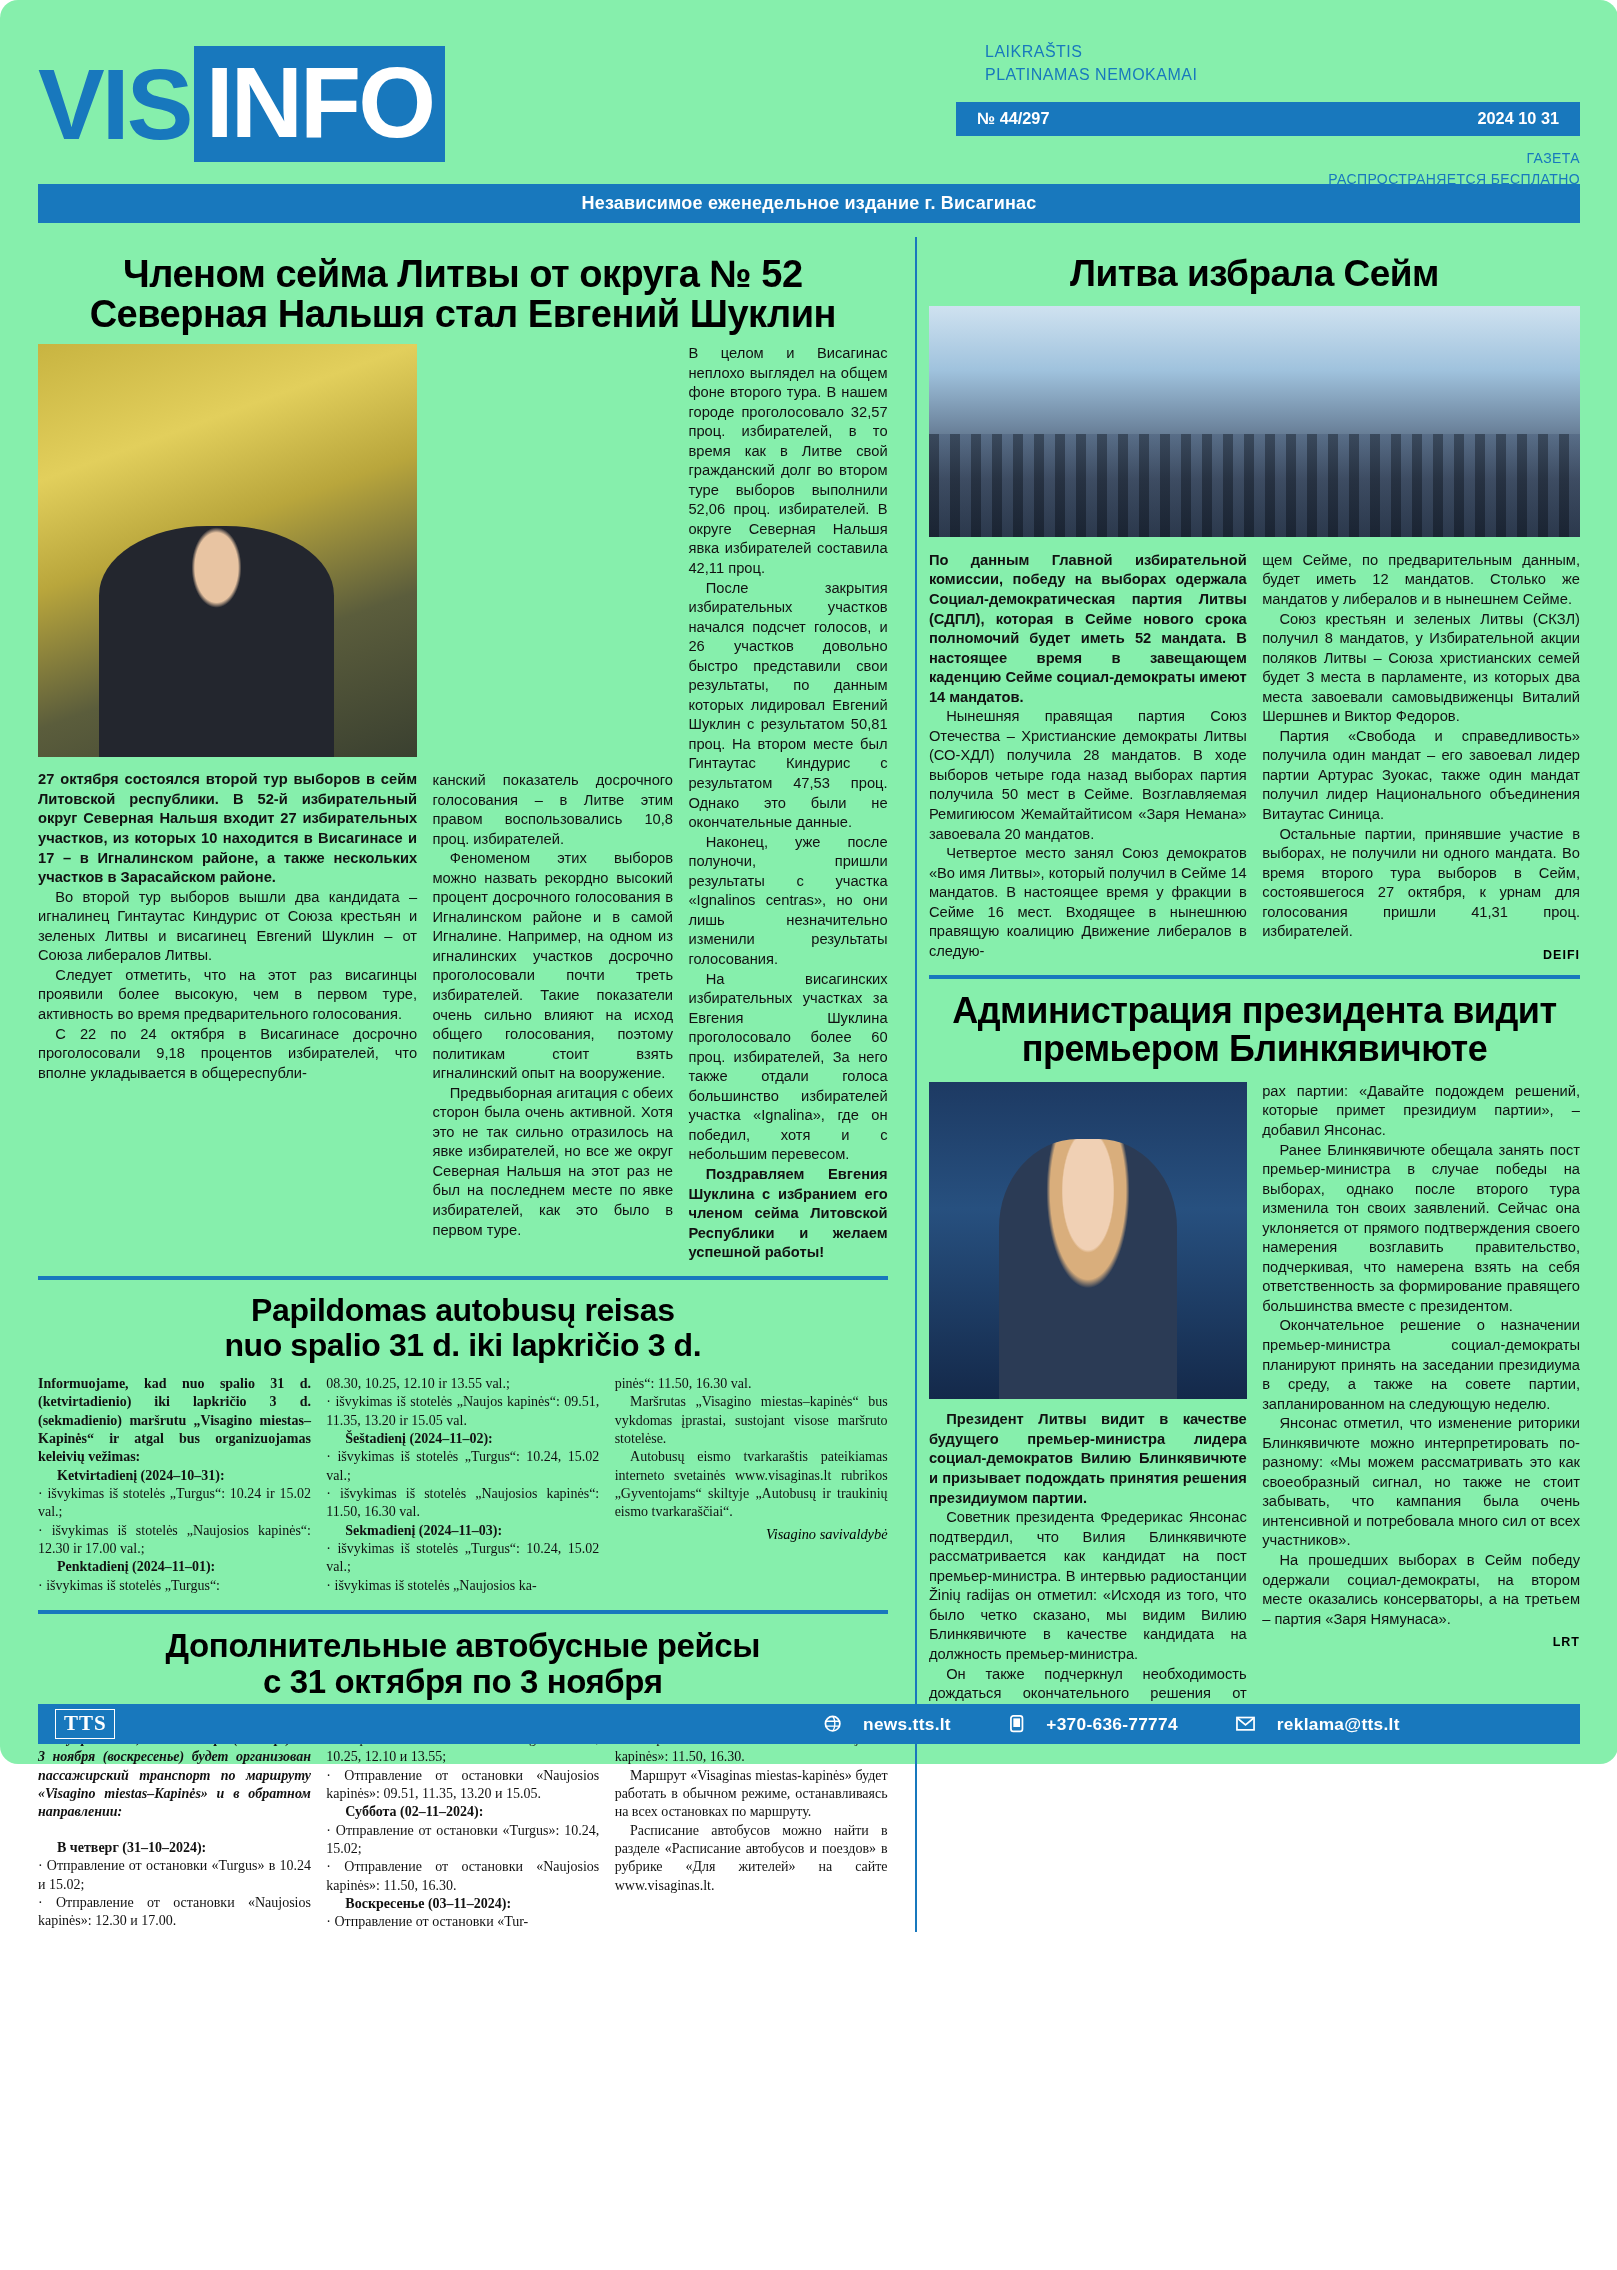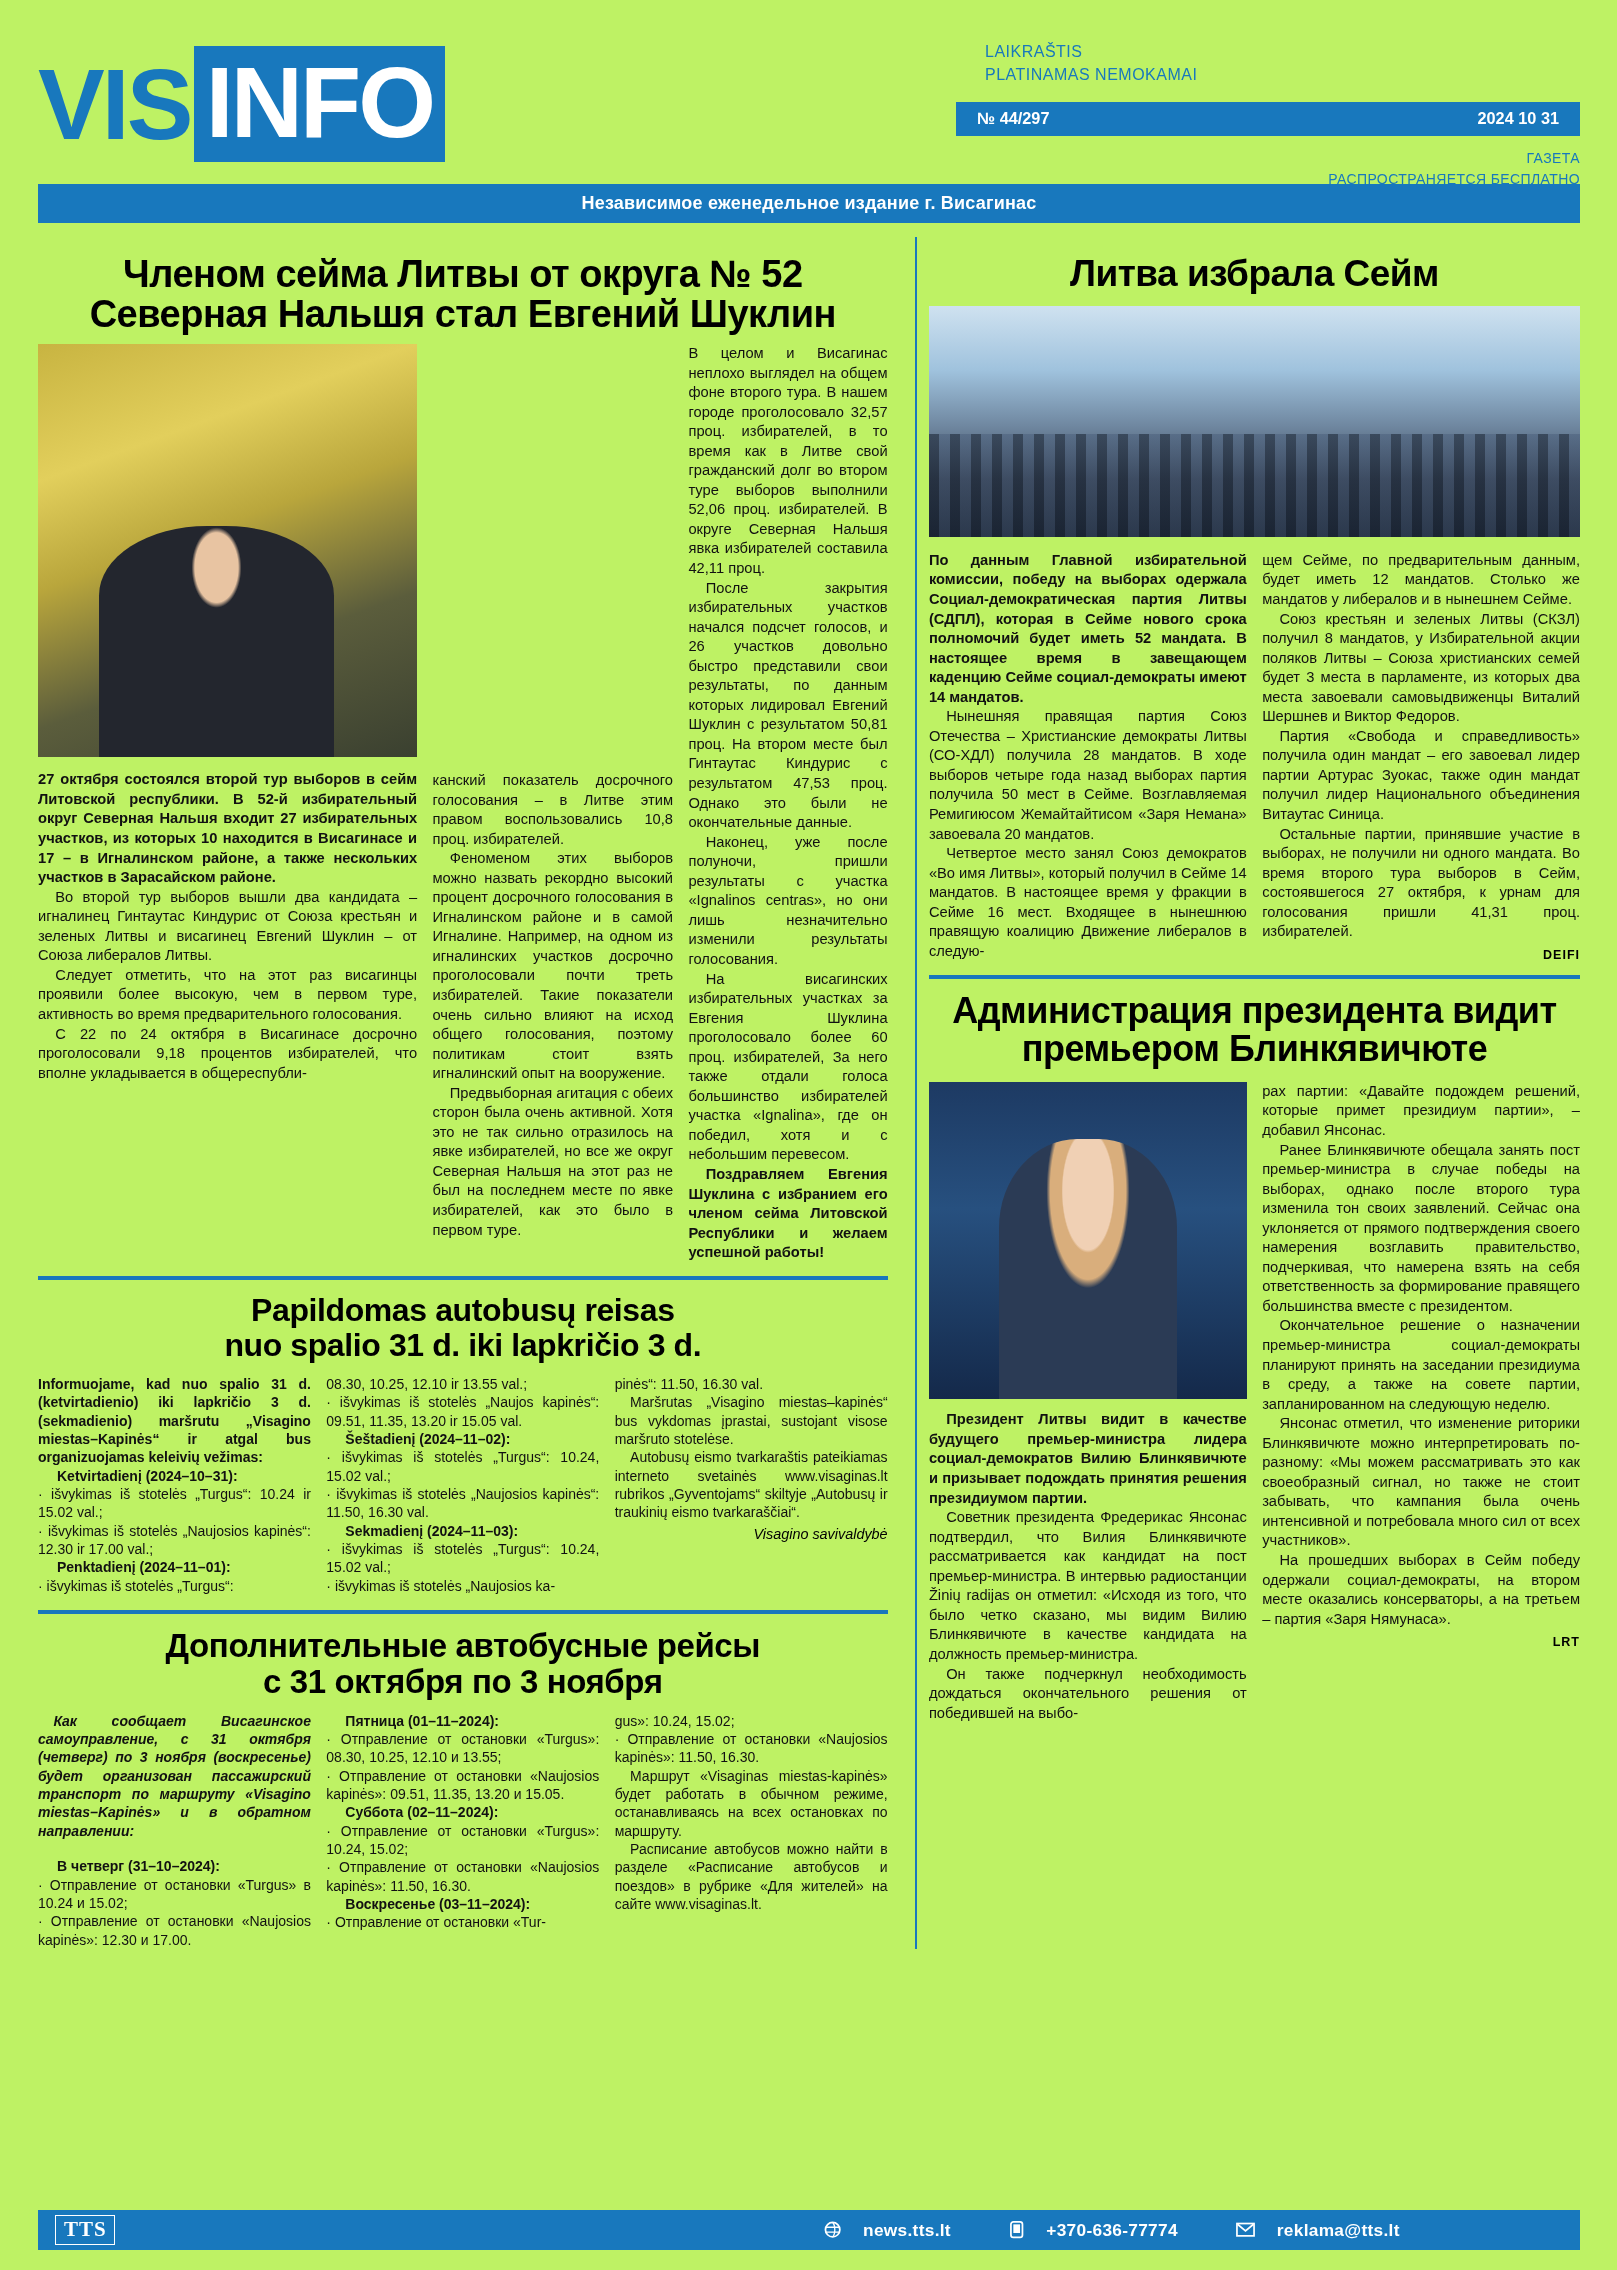--- a/index.html
+++ b/index.html
@@ -5,23 +5,24 @@
   * { box-sizing: border-box; margin: 0; padding: 0; }
   html, body {
     width: 1618px;
     height: 2270px;
     background: #ffffff;
     font-family: "Liberation Sans", sans-serif;
   }
   .page {
     position: relative;
     width: 1618px;
-    height: 2270px;
-    background: #bef264;
+    height: 1764px;
+    background: #86efac;
     padding: 0 38px;
+    border-radius: 18px;
   }
 
   
   .masthead {
     position: relative;
     height: 163px;
     display: flex;
     align-items: flex-start;
   }
   .logo {
@@ -177,21 +178,21 @@
   .photo-pres::after {
     content:"";
     position:absolute; left:22%; top:18%;
     width:56%; height:82%;
     background: radial-gradient(ellipse at 50% 20%, #f0d0b4 0 20%, #d9ae7c 21% 30%, #2b3b55 33% 100%);
     border-radius: 44% 44% 0 0 / 34% 34% 0 0;
   }
 
   
   .cols2 { display: flex; gap: 15.4px; }
-  .cols3 { display: flex; gap: 15.4px; }
+  .cols3 { display: flex; gap: 15.4px; font-family: Liberation Serif, serif; }
   .col { flex: 1; }
 
   
   .sec-head-lt {
     font-weight: bold;
     font-size: 32px;
     text-align: center;
     line-height: 1.1;
     margin: 13.4px 0 11.5px;
     letter-spacing: -0.4px;

